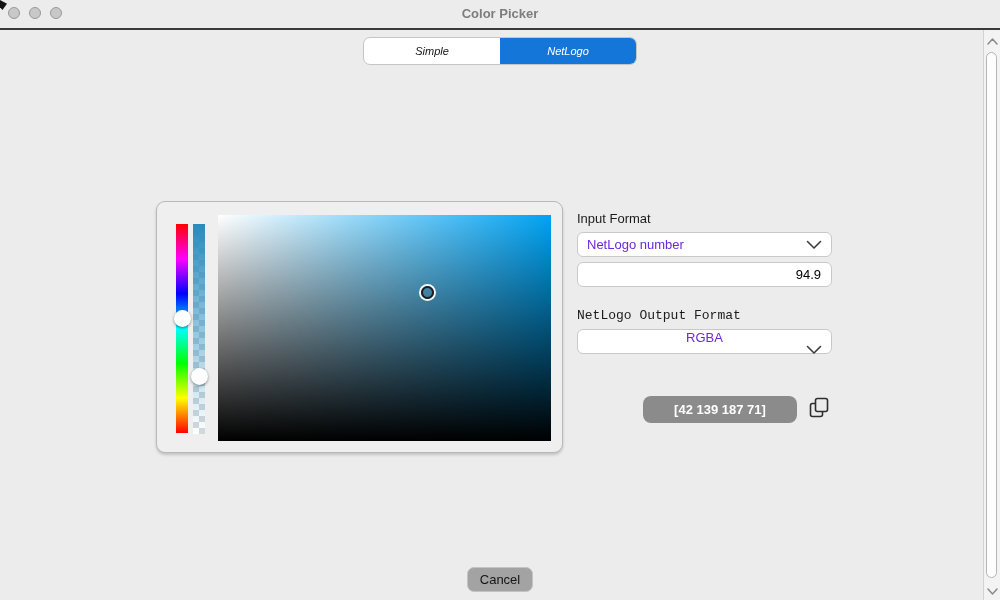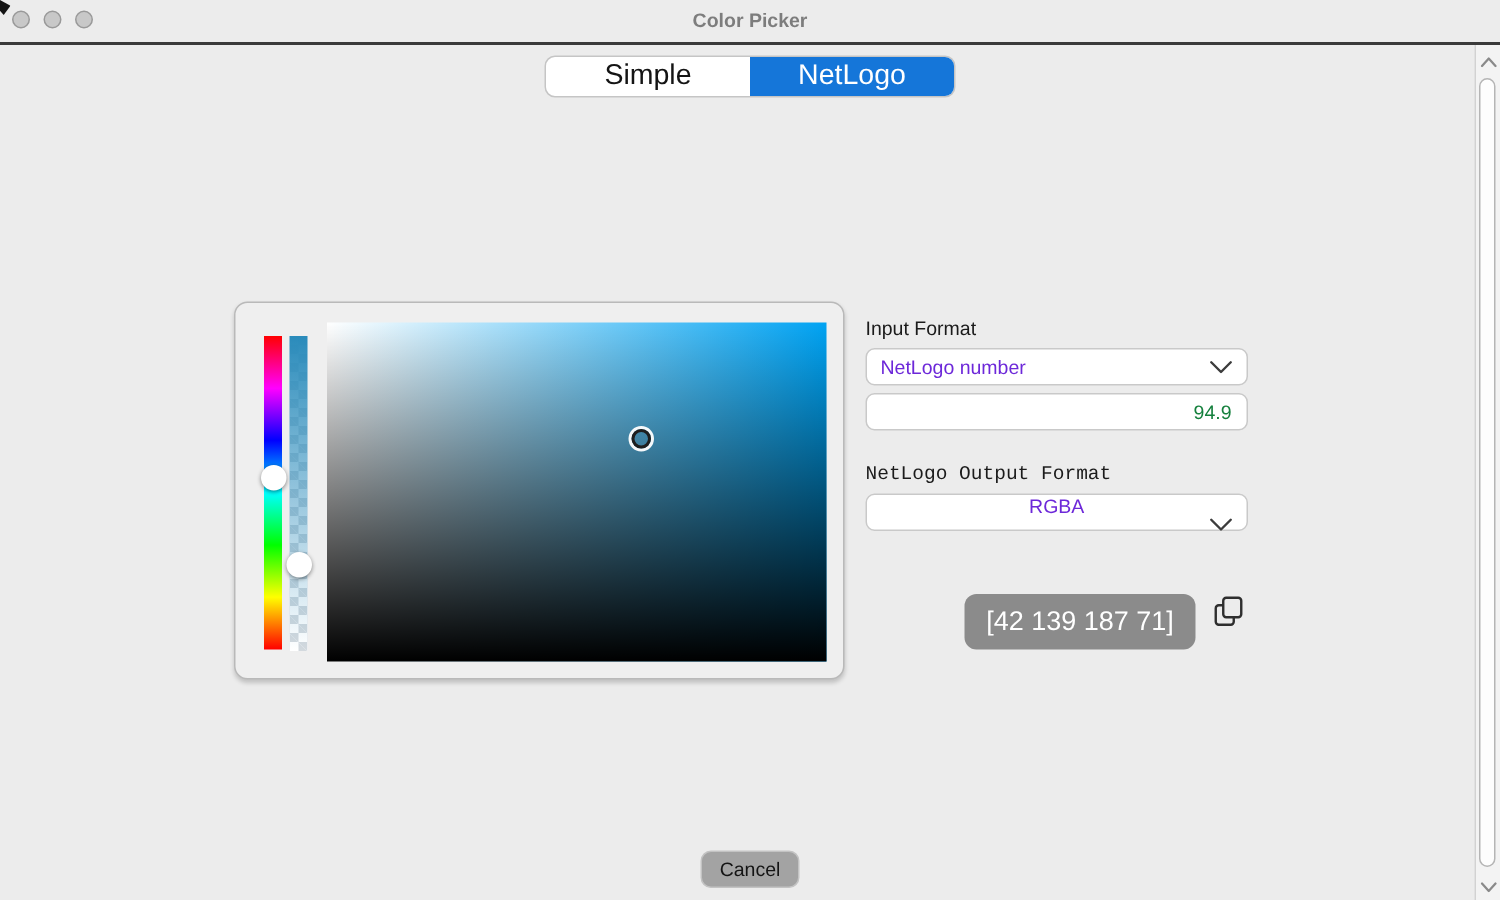--- a/index.html
+++ b/index.html
@@ -8,21 +8,21 @@
 
   
   .titlebar{position:absolute;left:0;top:0;width:100%;height:28px;background:#ececec;border-bottom:2px solid #3a3a3a;box-sizing:content-box;text-decoration:underline;}
   .tl-btn{position:absolute;top:7px;width:12px;height:12px;border-radius:50%;background:#c8c8c8;border:1px solid #999;box-sizing:border-box;padding:0;}
   .tl-close{left:8px;} .tl-min{left:29px;} .tl-zoom{left:50px;}
   .win-title{position:absolute;left:0;top:0;width:100%;text-align:center;line-height:28px;font-size:13px;font-weight:bold;color:#7d7d7d;}
   .cursor-artifact{position:absolute;left:0;top:0;width:7px;height:10px;background:#141414;clip-path:polygon(0 0,100% 38%,35% 100%,0 72%);}
 
   
   .seg{position:absolute;left:363px;top:37px;width:274px;height:28px;border:1px solid #c5c5c5;border-radius:7px;background:#fff;display:flex;overflow:hidden;box-sizing:border-box;}
-  .seg-opt{flex:1;display:flex;align-items:center;justify-content:center;font-size:19px;color:#141414;cursor:default;}
+  .seg-opt{flex:1;display:flex;align-items:center;justify-content:center;font-size:11px;color:#141414;cursor:default;font-style:italic;}
   .seg-opt.active{background:var(--accent,#1576d9);color:#fff;}
 
   
   .panel{position:absolute;left:156px;top:201px;width:407px;height:252px;background:#efefef;border:1px solid #b9b9b9;border-radius:9px;box-shadow:0 2px 3px rgba(0,0,0,.18);box-sizing:border-box;}
   .hue-track{position:absolute;left:19px;top:22px;width:12px;height:209px;
     background:linear-gradient(to bottom,#f00 0%,#f0f 16.7%,#00f 33.3%,#0ff 50%,#0f0 66.7%,#ff0 83.3%,#f00 100%);}
   .alpha-track{position:absolute;left:36px;top:22px;width:12px;height:210px;
     background-image:
       linear-gradient(to bottom,var(--sel,rgb(42,139,187)),var(--sel0,rgba(42,139,187,0))),
       linear-gradient(45deg,#d3d9de 25%,rgba(0,0,0,0) 25%,rgba(0,0,0,0) 75%,#d3d9de 75%),
@@ -35,23 +35,23 @@
   .sv-box{position:absolute;left:61px;top:13px;width:333px;height:226px;
     background:linear-gradient(to bottom,rgba(0,0,0,0),#000),linear-gradient(to right,#fff,var(--hue-top,#00a3f3));}
   .sv-selector{position:absolute;left:264px;top:84px;width:9px;height:9px;border:2px solid #1e1e1e;border-radius:50%;box-shadow:0 0 0 2px rgba(255,255,255,.95);background:transparent;}
 
   
   .flabel{position:absolute;left:577px;font-size:13px;color:#1b1b1b;}
   .lbl-input{top:211px;} .lbl-output{top:308px;font-family:Liberation Mono, monospace;}
   .combo{position:absolute;left:577px;width:255px;height:25px;background:#fff;border:1px solid #c9c9c9;border-radius:6px;box-sizing:border-box;display:flex;align-items:center;padding:0 9px;font-size:13px;color:#6d28d9;cursor:default;}
   .combo-input{top:232px;} .combo-output{top:329px;flex-direction:column;}
   .combo .chev{margin-left:auto;display:flex;}
-  .num-field{position:absolute;left:577px;top:262px;width:255px;height:25px;background:#fff;border:1px solid #c9c9c9;border-radius:6px;box-sizing:border-box;font-size:13px;color:#15803d;text-align:right;padding:0 10px;font-family:inherit;}
+  .num-field{position:absolute;left:577px;top:262px;width:255px;height:25px;background:#fff;border:1px solid #c9c9c9;border-radius:6px;box-sizing:border-box;font-size:13px;color:#000000;text-align:right;padding:0 10px;font-family:inherit;}
 
-  .out-pill{position:absolute;left:643px;top:396px;width:154px;height:37px;background:var(--pill,#8b8b8b);border-radius:8px;color:#fff;font-size:18px;display:flex;align-items:center;justify-content:center;}
+  .out-pill{position:absolute;left:643px;top:396px;width:154px;height:27px;background:var(--pill,#8b8b8b);border-radius:8px;color:#fff;font-size:13px;display:flex;align-items:center;justify-content:center;font-weight:bold;}
   .copy-btn{position:absolute;left:803px;top:394px;width:30px;height:30px;background:transparent;border:none;padding:0;display:flex;align-items:center;justify-content:center;cursor:pointer;}
 
   
   .cancel-btn{position:absolute;left:467px;top:567px;width:66px;height:25px;background:#a3a3a3;border:1px solid #c3c3c3;border-radius:7px;font-size:13px;color:#141414;font-family:inherit;}
 
   
   .scrollbar{position:absolute;right:0;top:30px;width:17px;height:570px;background:#f3f3f3;border-left:1px solid #d2d2d2;box-sizing:border-box;}
   .sb-arrow{position:absolute;left:1px;width:15px;height:16px;background:transparent;border:none;padding:0;display:flex;align-items:center;justify-content:center;}
   .sb-up{top:2px;} .sb-down{bottom:2px;}
   .sb-thumb{position:absolute;left:2px;top:22px;width:11px;height:526px;background:#fdfdfd;border:1px solid #b5b5b5;border-radius:6px;box-sizing:border-box;}

